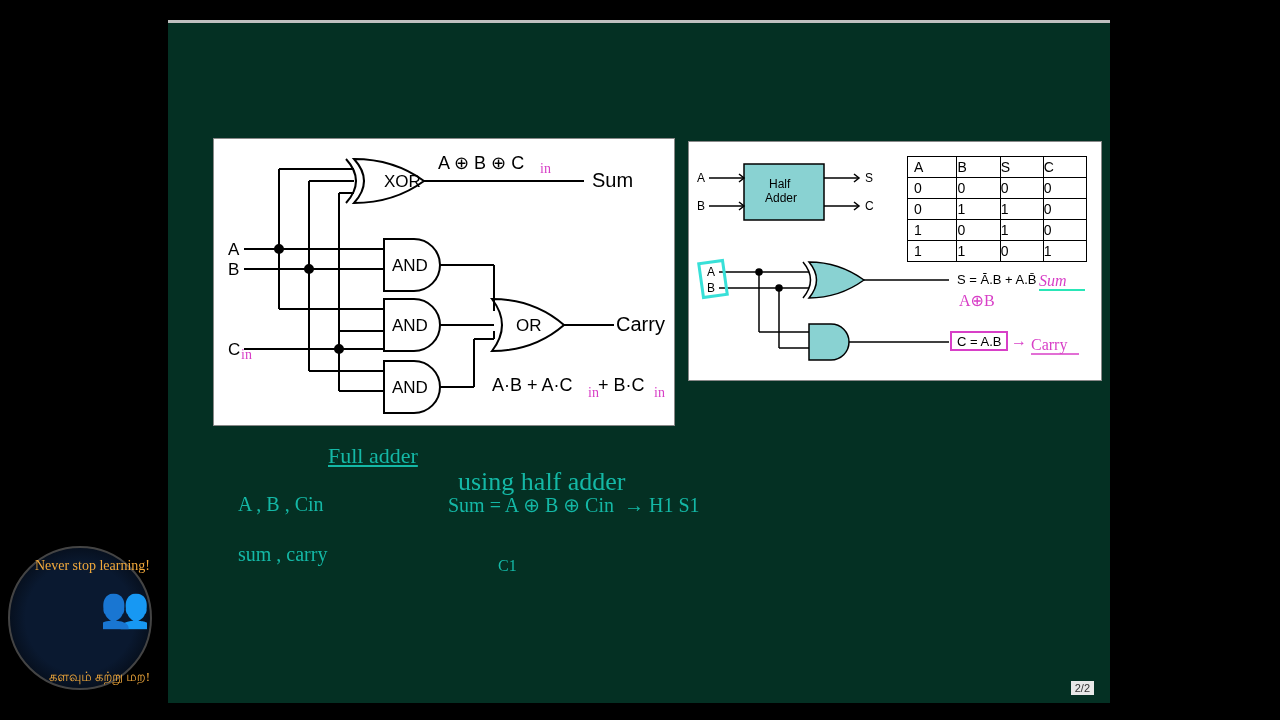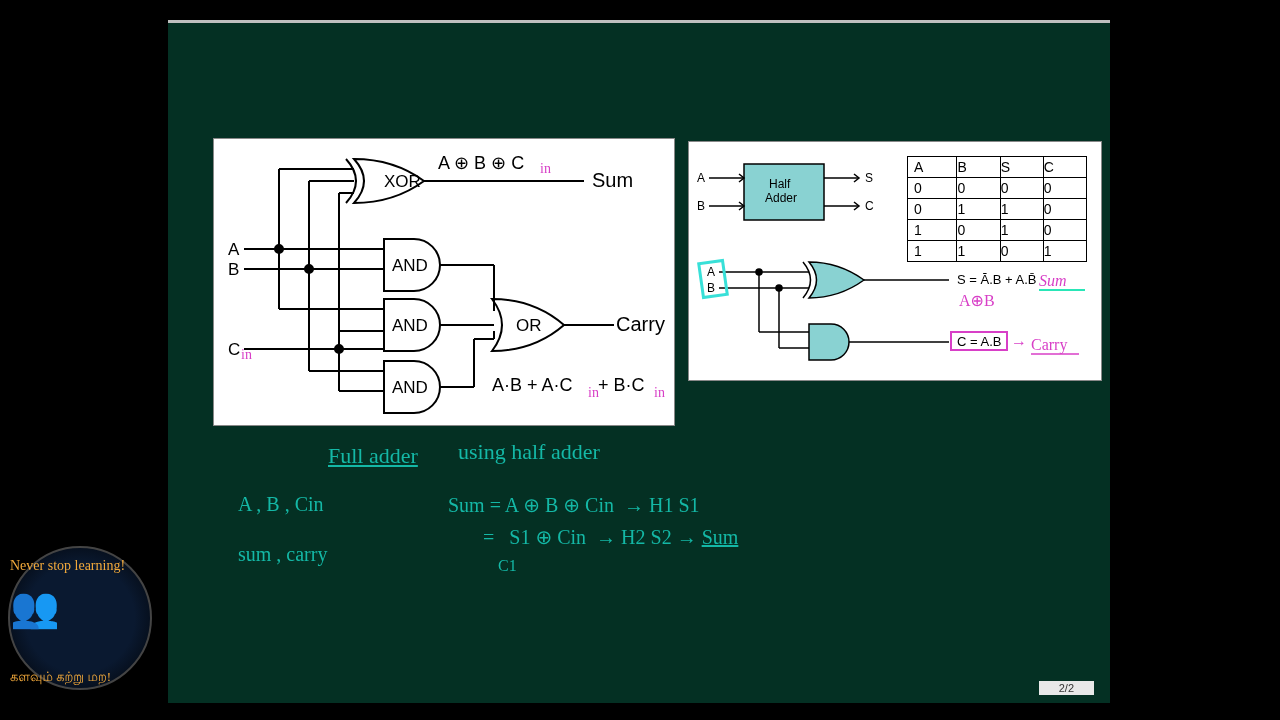--- a/index.html
+++ b/index.html
@@ -3,22 +3,22 @@
 <meta charset="utf-8">
 <style>
   html,body{margin:0;padding:0;background:#000;font-family:Arial,Helvetica,sans-serif}
   .stage{position:relative;width:1280px;height:720px;background:#000;overflow:hidden}
   .board{position:absolute;left:168px;top:20px;width:942px;height:680px;background:#043023;border-top:3px solid #bfbfbf}
   .panel{position:absolute;background:#fff;border:1px solid #888}
   .panel-left{left:45px;top:115px;width:460px;height:286px}
   .panel-right{left:520px;top:118px;width:412px;height:238px}
   svg{position:absolute;left:0;top:0}
   .hand{font-family:"Comic Sans MS","Segoe Script",cursive;position:absolute;color:#14b8a6}
-  .page-num{position:absolute;right:16px;bottom:8px;background:#e8e8e8;color:#333;font-size:11px;padding:1px 20px;font-family:Arial}
-  .logo{position:absolute;left:8px;bottom:30px;width:140px;height:140px;border-radius:50%;background:radial-gradient(circle,#0a1930 55%,#000 100%);border:2px solid #444;color:#f2a93b;font-family:"Brush Script MT",cursive;text-align:left}
+  .page-num{position:absolute;right:16px;bottom:8px;background:#e8e8e8;color:#333;font-size:11px;padding:1px 4px;font-family:Arial}
+  .logo{position:absolute;left:8px;bottom:30px;width:140px;height:140px;border-radius:50%;background:radial-gradient(circle,#0a1930 55%,#000 100%);border:2px solid #444;color:#f2a93b;font-family:"Brush Script MT",cursive;text-align:right}
   .logo .t1{position:absolute;top:10px;left:0;right:0;font-size:14px;color:#f2a93b}
   .logo .ic{position:absolute;top:36px;left:0;right:0;font-size:40px;color:#cfeaff}
   .logo .t2{position:absolute;bottom:2px;left:0;right:0;font-size:13px;color:#f2a93b}
   table.tt{border-collapse:collapse;position:absolute}
   table.tt td,table.tt th{border:1px solid #000;font-size:14px;padding:2px 0;text-align:left;font-weight:400}
 </style>
 </head>
 <body>
 
 <div class="stage">
@@ -188,25 +188,24 @@
               <td style="padding-left:6px">1</td>
               <td>1</td>
               <td>0</td>
               <td>1</td>
             </tr>
       </tbody>
         </table>
     </div>
 
     <div class="hand" style="left:160px;top:420px;font-size:22px;text-decoration:underline">Full adder</div>
-    <div class="hand" style="left:290px;top:416px;font-size:22px">using  half adder</div>
+    <div class="hand" style="left:290px;top:444px;font-size:26px">using  half adder</div>
     <div class="hand" style="left:70px;top:470px;font-size:20px">A , B , Cin</div>
     <div class="hand" style="left:70px;top:520px;font-size:20px">sum , carry</div>
     <div class="hand" style="left:280px;top:470px;font-size:20px"><span>Sum = </span><span style="">A ⊕ B ⊕ Cin</span> &nbsp;<span>→ H1  S1</span></div>
-    <div class="hand" style="left:315px;top:502px;font-size:20px"><span>= </span>&nbsp;&nbsp;<span>S1 ⊕ Cin</span>&nbsp;&nbsp;<span>→ H2  S2  →</span>&nbsp;<span style="text-decoration:underline">Sum</span></div>
     <div class="hand" style="left:330px;top:534px;font-size:16px">C1</div>
 
     <div class="page-num">2/2</div>
   </div>
 
   <div class="logo">
     <div class="t1">Never stop learning!</div>
     <div class="ic">👥</div>
     <div class="t2">களவும் கற்று மற!</div>
   </div>

